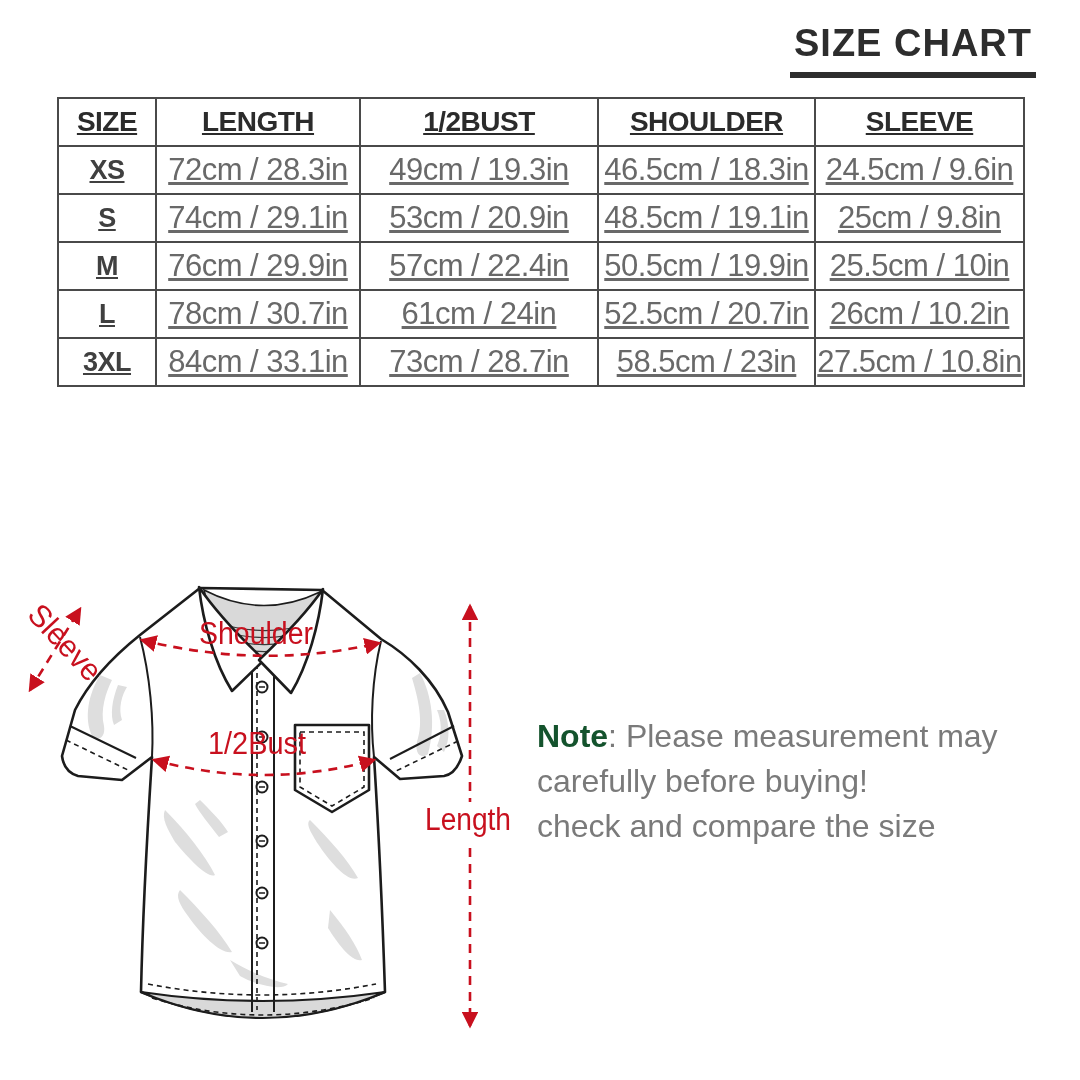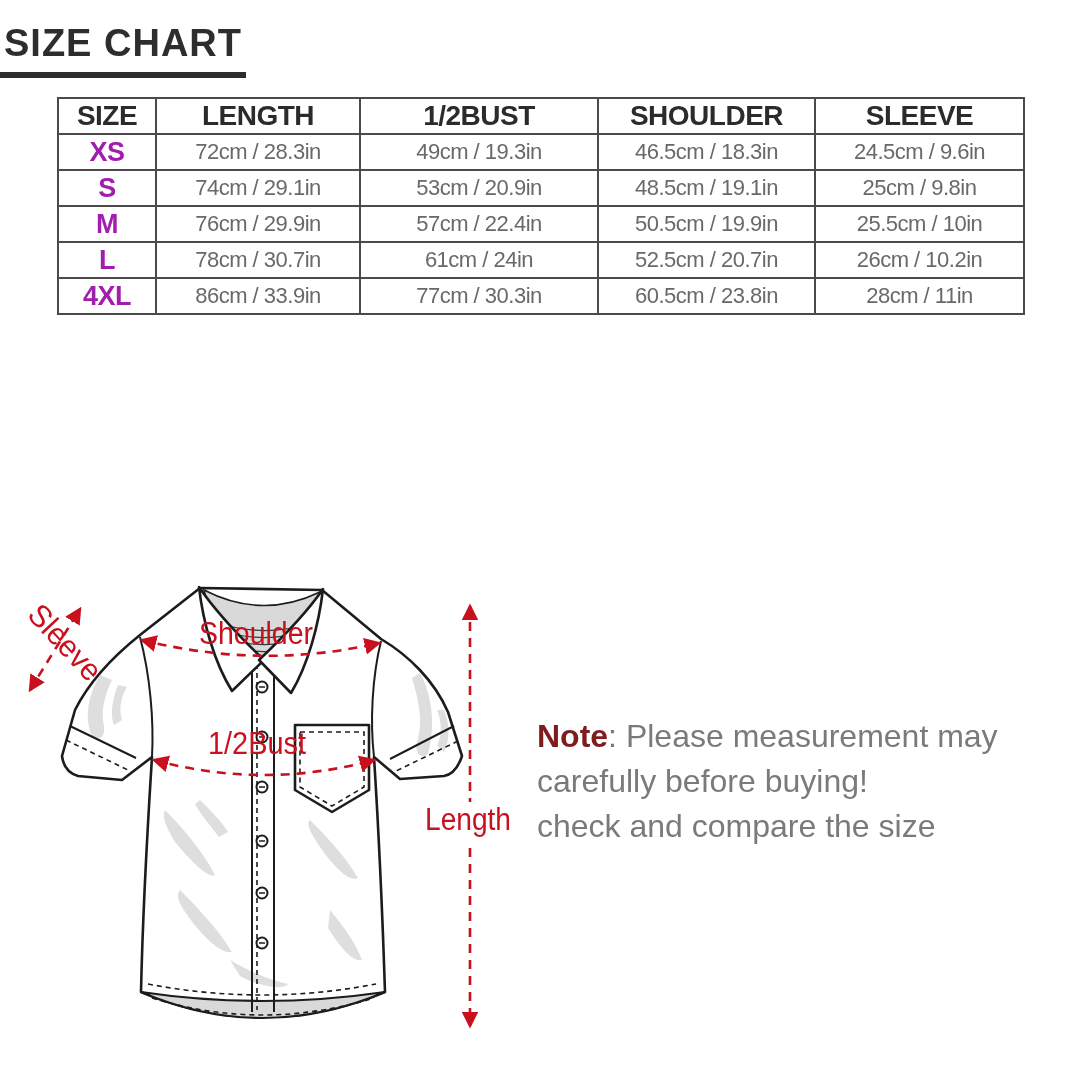--- a/index.html
+++ b/index.html
@@ -8,56 +8,56 @@
     --data-text:#696969;
     --note-text:#7a7a7a;
   }
   *{box-sizing:border-box;margin:0;padding:0;}
   html,body{background:#ffffff;}
   body{font-family:"Liberation Sans","DejaVu Sans",sans-serif;}
   .page{
     position:relative;width:1080px;height:1080px;background:#fff;overflow:hidden;
   }
   
-  .title-wrap{position:absolute;top:22px;left:0;width:1036px;text-align:left;}
+  .title-wrap{position:absolute;top:22px;left:0;width:1036px;text-align:right;}
   .title{
     display:inline-block;font-size:38px;font-weight:bold;color:#2d2d2d;
     letter-spacing:1px;border-bottom:6px solid #2d2d2d;padding:0 4px 7px 4px;
   }
   
   table.size-table{
     position:absolute;left:57px;top:97px;width:966px;border-collapse:collapse;
     table-layout:fixed;background:#fff;
   }
   .size-table th,.size-table td{
-    border:2px solid var(--border);height:36px;text-align:center;vertical-align:middle;
-    white-space:nowrap;overflow:hidden;
+    border:2px solid var(--border);height:48px;text-align:center;vertical-align:middle;
+    white-space:nowrap;overflow:hidden;text-decoration:underline;
   }
   .size-table th{font-size:28px;font-weight:bold;color:#2b2b2b;letter-spacing:-0.5px;}
-  .size-table td.size-cell{font-size:27px;font-weight:bold;color:#a21caf;}
-  .size-table td{font-size:22px;color:var(--data-text);letter-spacing:-0.5px;}
+  .size-table td.size-cell{font-size:27px;font-weight:bold;color:#404040;}
+  .size-table td{font-size:31px;color:var(--data-text);letter-spacing:-0.5px;}
   
   .shirt-svg{position:absolute;left:0;top:560px;width:540px;height:520px;}
   .outline{fill:#ffffff;stroke:#1c1c1c;stroke-width:2.6;stroke-linejoin:round;}
   .seam{fill:none;stroke:#1c1c1c;stroke-width:2;}
   .stitch{fill:none;stroke:#1c1c1c;stroke-width:1.6;stroke-dasharray:5 4;}
   .wrinkle{fill:#dedede;stroke:none;}
   .hem{fill:#d9d9d9;stroke:#1c1c1c;stroke-width:2.2;stroke-linejoin:round;}
   .band{fill:#d9d9d9;stroke:#1c1c1c;stroke-width:1.6;}
   .hatch{fill:none;stroke:#3a3a3a;stroke-width:1.3;}
   .btn{fill:#ffffff;stroke:#1c1c1c;stroke-width:2;}
   .btn-slit{stroke:#1c1c1c;stroke-width:1.5;}
   .red-dash{fill:none;stroke:var(--red);stroke-width:2.6;stroke-dasharray:9 7;}
   .red-label{fill:var(--red);font-size:31px;font-weight:500;}
   
   .note{
     position:absolute;left:537px;top:714px;width:500px;
     font-size:32px;line-height:45px;color:var(--note-text);
   }
-  .note b{font-weight:bold;color:#7f1d1d;}
+  .note b{font-weight:bold;color:#14532d;}
 </style>
 </head>
 <body>
 
 <div class="page">
 
   <div class="title-wrap">
     <span class="title">SIZE CHART</span>
   </div>
 
@@ -101,25 +101,25 @@
         <td>25.5cm / 10in</td>
       </tr>
       <tr>
         <td class="size-cell">L</td>
         <td>78cm / 30.7in</td>
         <td>61cm / 24in</td>
         <td>52.5cm / 20.7in</td>
         <td>26cm / 10.2in</td>
       </tr>
       <tr>
-        <td class="size-cell">4XL</td>
-        <td>86cm / 33.9in</td>
-        <td>77cm / 30.3in</td>
-        <td>60.5cm / 23.8in</td>
-        <td>28cm / 11in</td>
+        <td class="size-cell">3XL</td>
+        <td>84cm / 33.1in</td>
+        <td>73cm / 28.7in</td>
+        <td>58.5cm / 23in</td>
+        <td>27.5cm / 10.8in</td>
       </tr>
     </tbody>
   </table>
 
   <svg class="shirt-svg" viewBox="0 0 540 520">
     <defs>
       <marker id="ra" viewBox="0 0 10 10" refX="8.5" refY="5" markerWidth="6.5" markerHeight="6.5" orient="auto-start-reverse">
         <path d="M0,0 L10,5 L0,10 Z" fill="#c8101e"></path>
       </marker>
       <clipPath id="shirt-clip">

